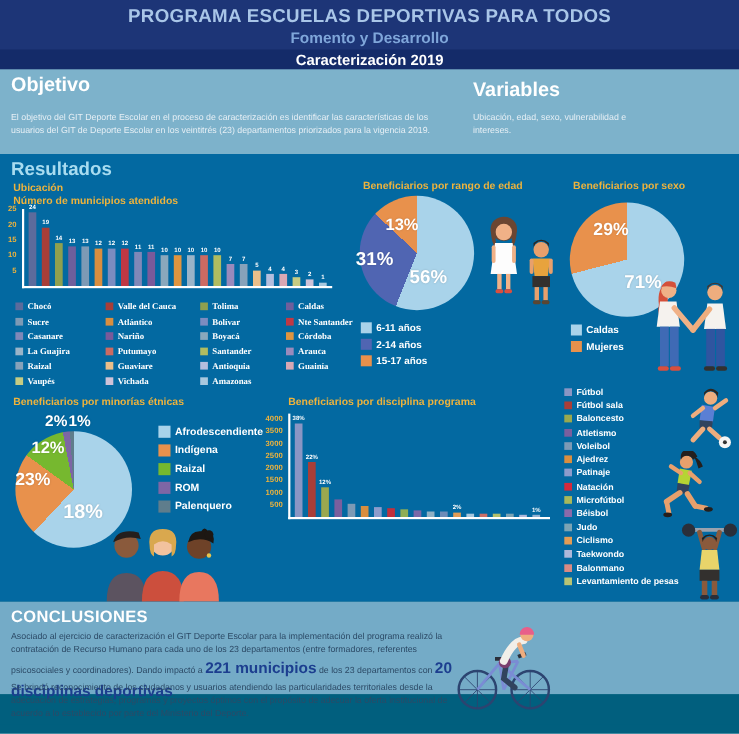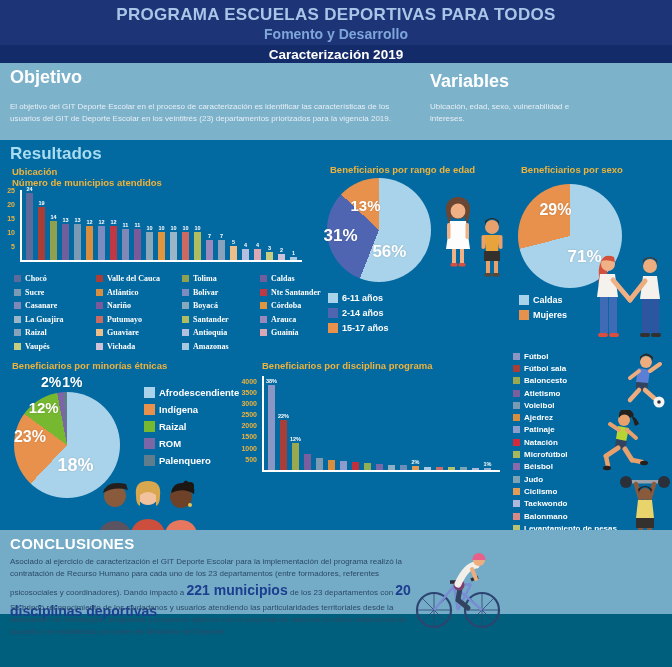--- a/index.html
+++ b/index.html
@@ -64,21 +64,21 @@
   .pct-edad-2{left:37%;top:26%;font-size:15px;}
   .pct-sexo-0{left:64%;top:70%;font-size:17px;}
   .pct-sexo-1{left:36%;top:25%;font-size:16px;}
   .pct-minorias-0{left:58%;top:69%;font-size:18px;}
   .pct-minorias-1{left:15%;top:42%;font-size:16px;}
   .pct-minorias-2{left:28%;top:14%;font-size:15px;}
   .pct-minorias-3{left:35%;top:-9%;font-size:14px;}
   .pct-minorias-4{left:55%;top:-9%;font-size:14px;}
   .illus{position:absolute;}
   
-  .conclusions{position:absolute;top:530px;left:0;width:672px;height:84px;background:#74abc7;}
+  .conclusions{position:absolute;top:547px;left:0;width:672px;height:84px;background:#74abc7;}
   #concl-h{position:absolute;left:10px;top:5px;margin:0;font-size:15px;color:#ffffff;letter-spacing:.3px;}
   .concl-p{position:absolute;margin:0;font-size:8px;line-height:1.5;color:#2c4a66;width:402px;left:10px;}
   #concl-p1{top:26px;}
   #concl-p2{top:72px;}
   .big-num{font-size:14px;font-weight:bold;color:#1c3e8f;}
   
   .logo-bar{position:absolute;left:536px;top:76px;height:26px;display:flex;}
   .crest-box{width:26px;height:26px;background:#dfe3ee;display:flex;align-items:center;justify-content:center;}
   .brand-box{width:54px;height:26px;background:#1746c8;color:#ffffff;font-size:7px;font-weight:bold;
              line-height:1.2;display:flex;flex-direction:column;justify-content:center;padding-left:5px;box-sizing:border-box;}

